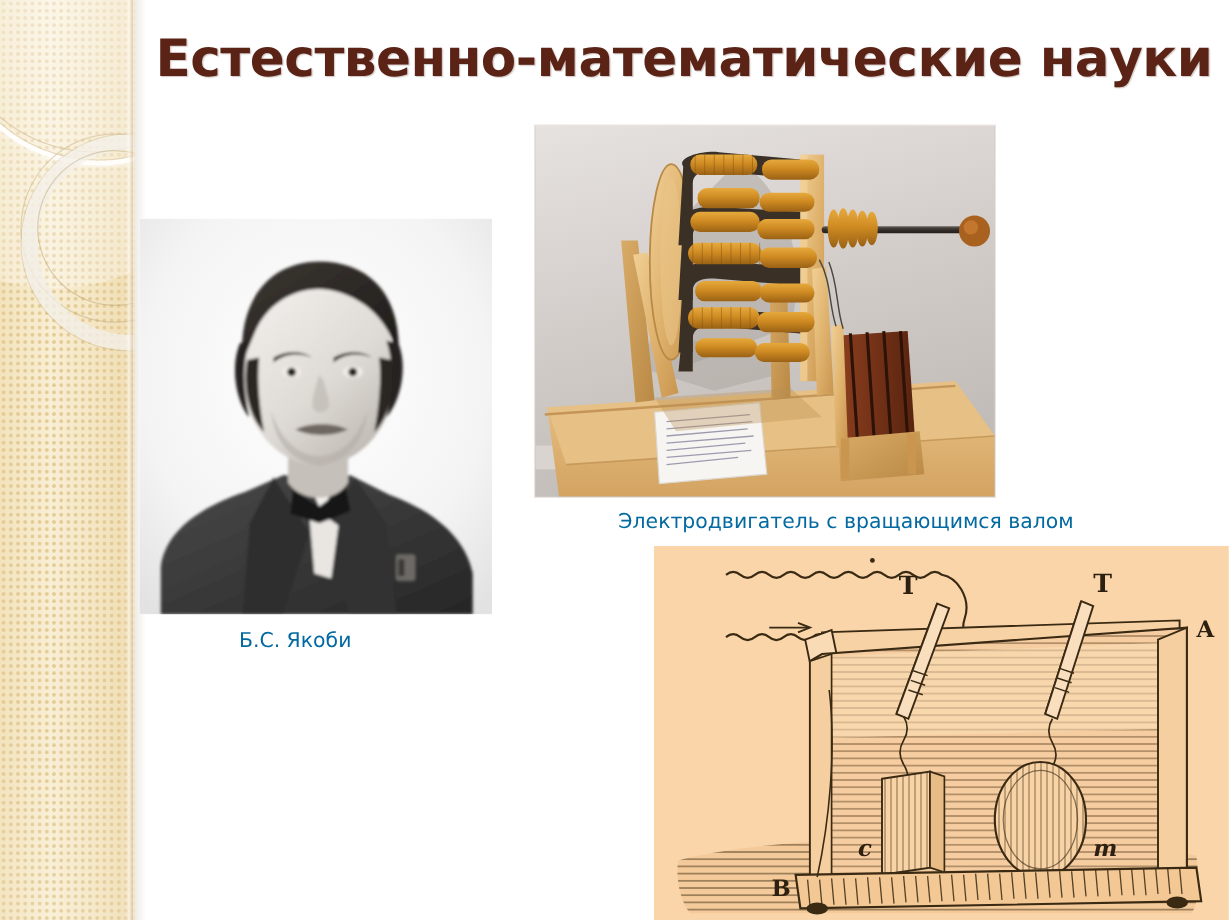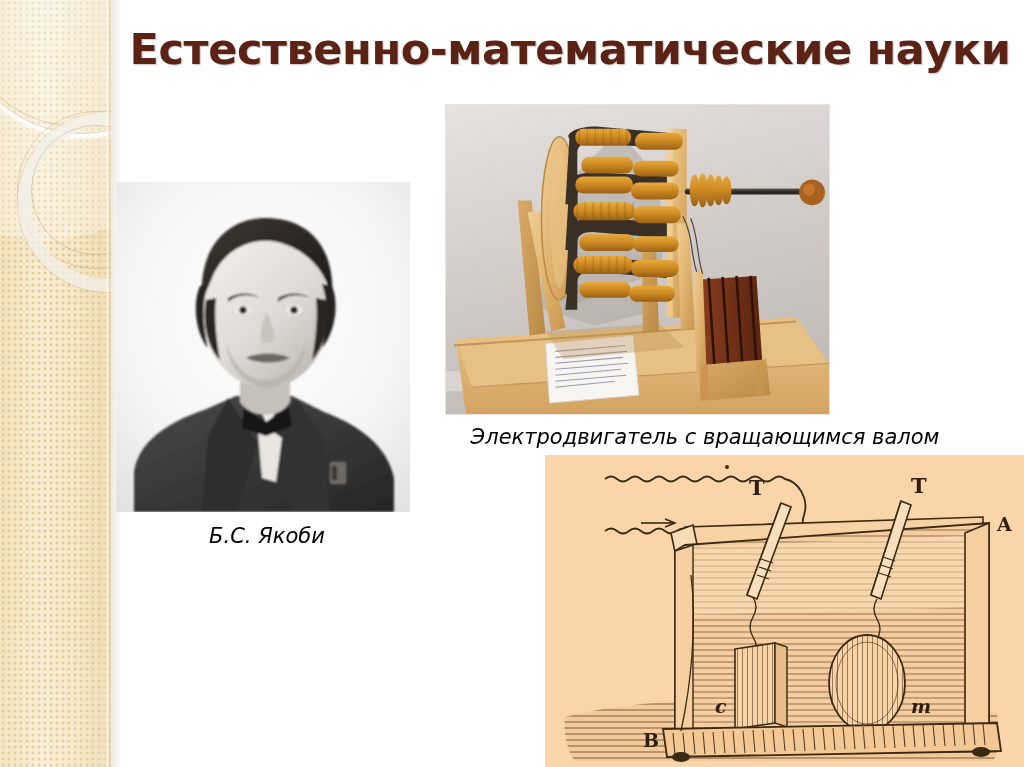--- a/index.html
+++ b/index.html
@@ -172,27 +172,26 @@
     width: 479px;
     height: 312px;
     background: #fad5a9;
   }
   #galvano svg { display: block; width: 100%; height: 100%; }
 
   
   .caption {
     position: absolute;
     font-family: "DejaVu Sans", "Liberation Sans", sans-serif;
-    font-size: 21px;
-    color: #000000;
+    font-size: 17px;
+    color: #0369a1;
     white-space: nowrap;
-    font-style: italic;
   }
   #cap-portrait {
-    left: 120px;
+    left: 99px;
     top: 524px;
     width: 294px;
     text-align: center;
   }
   #cap-motor {
     left: 445px;
     top: 425px;
     width: 520px;
     text-align: center;
   }

